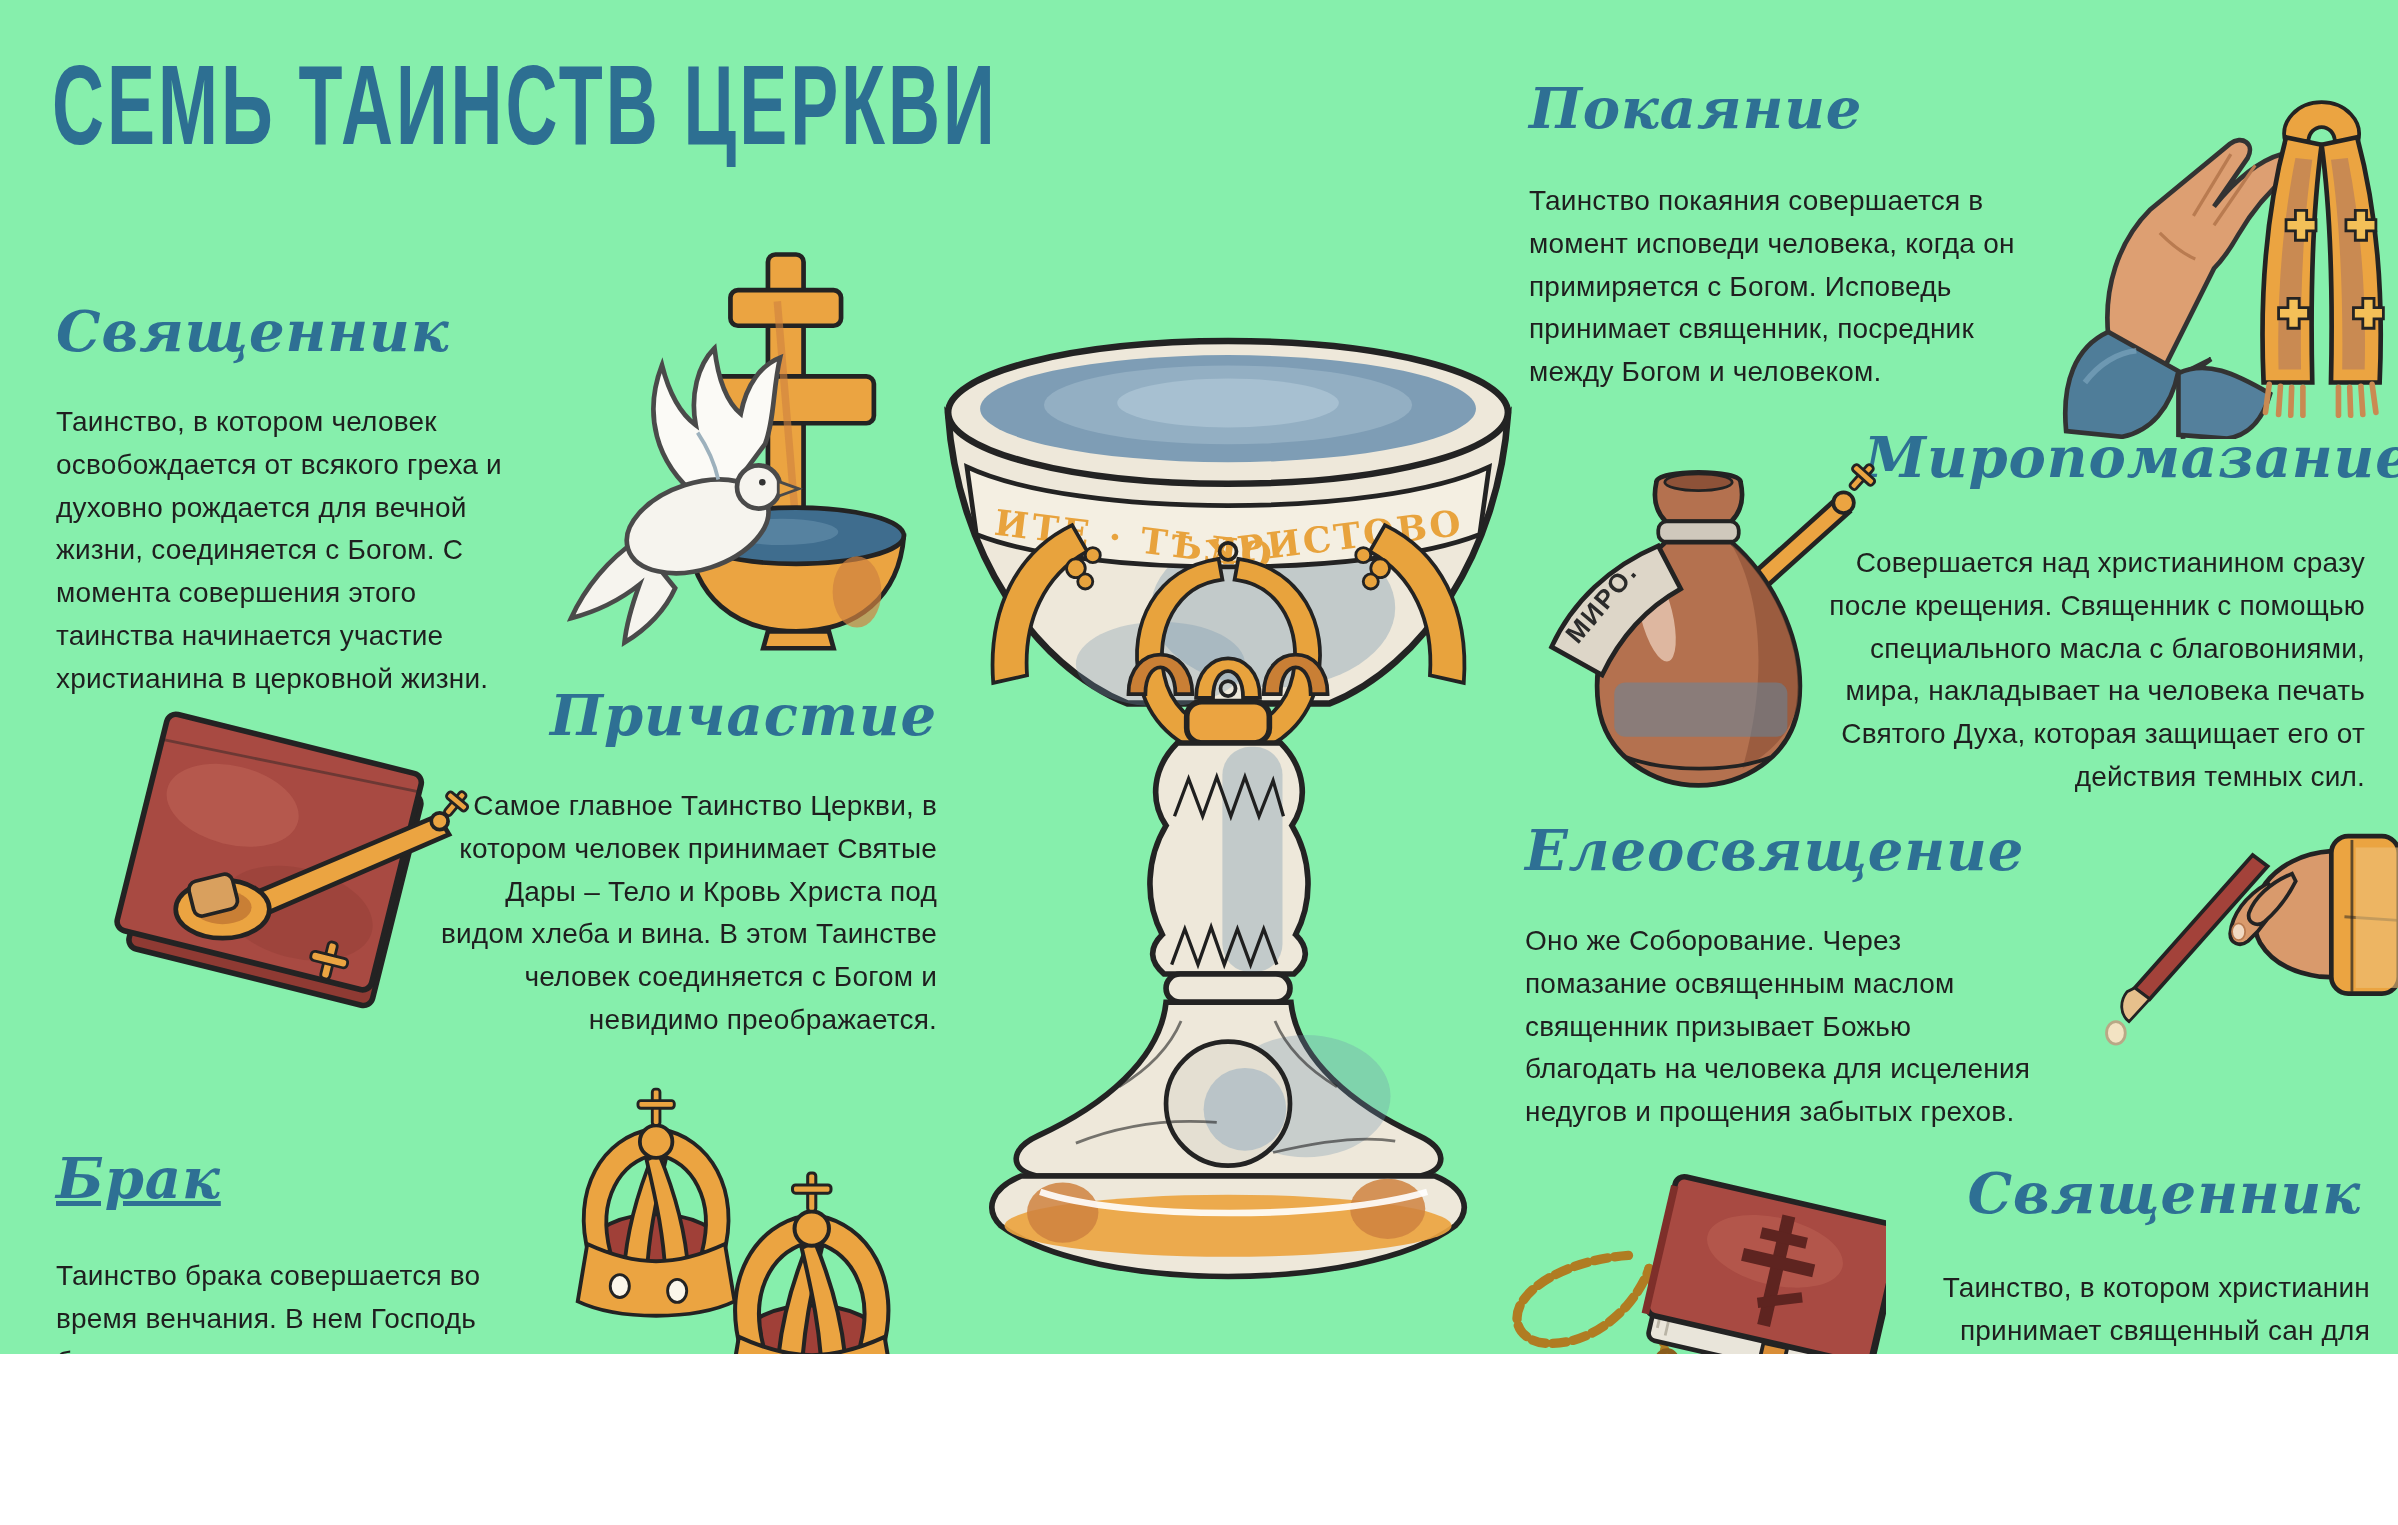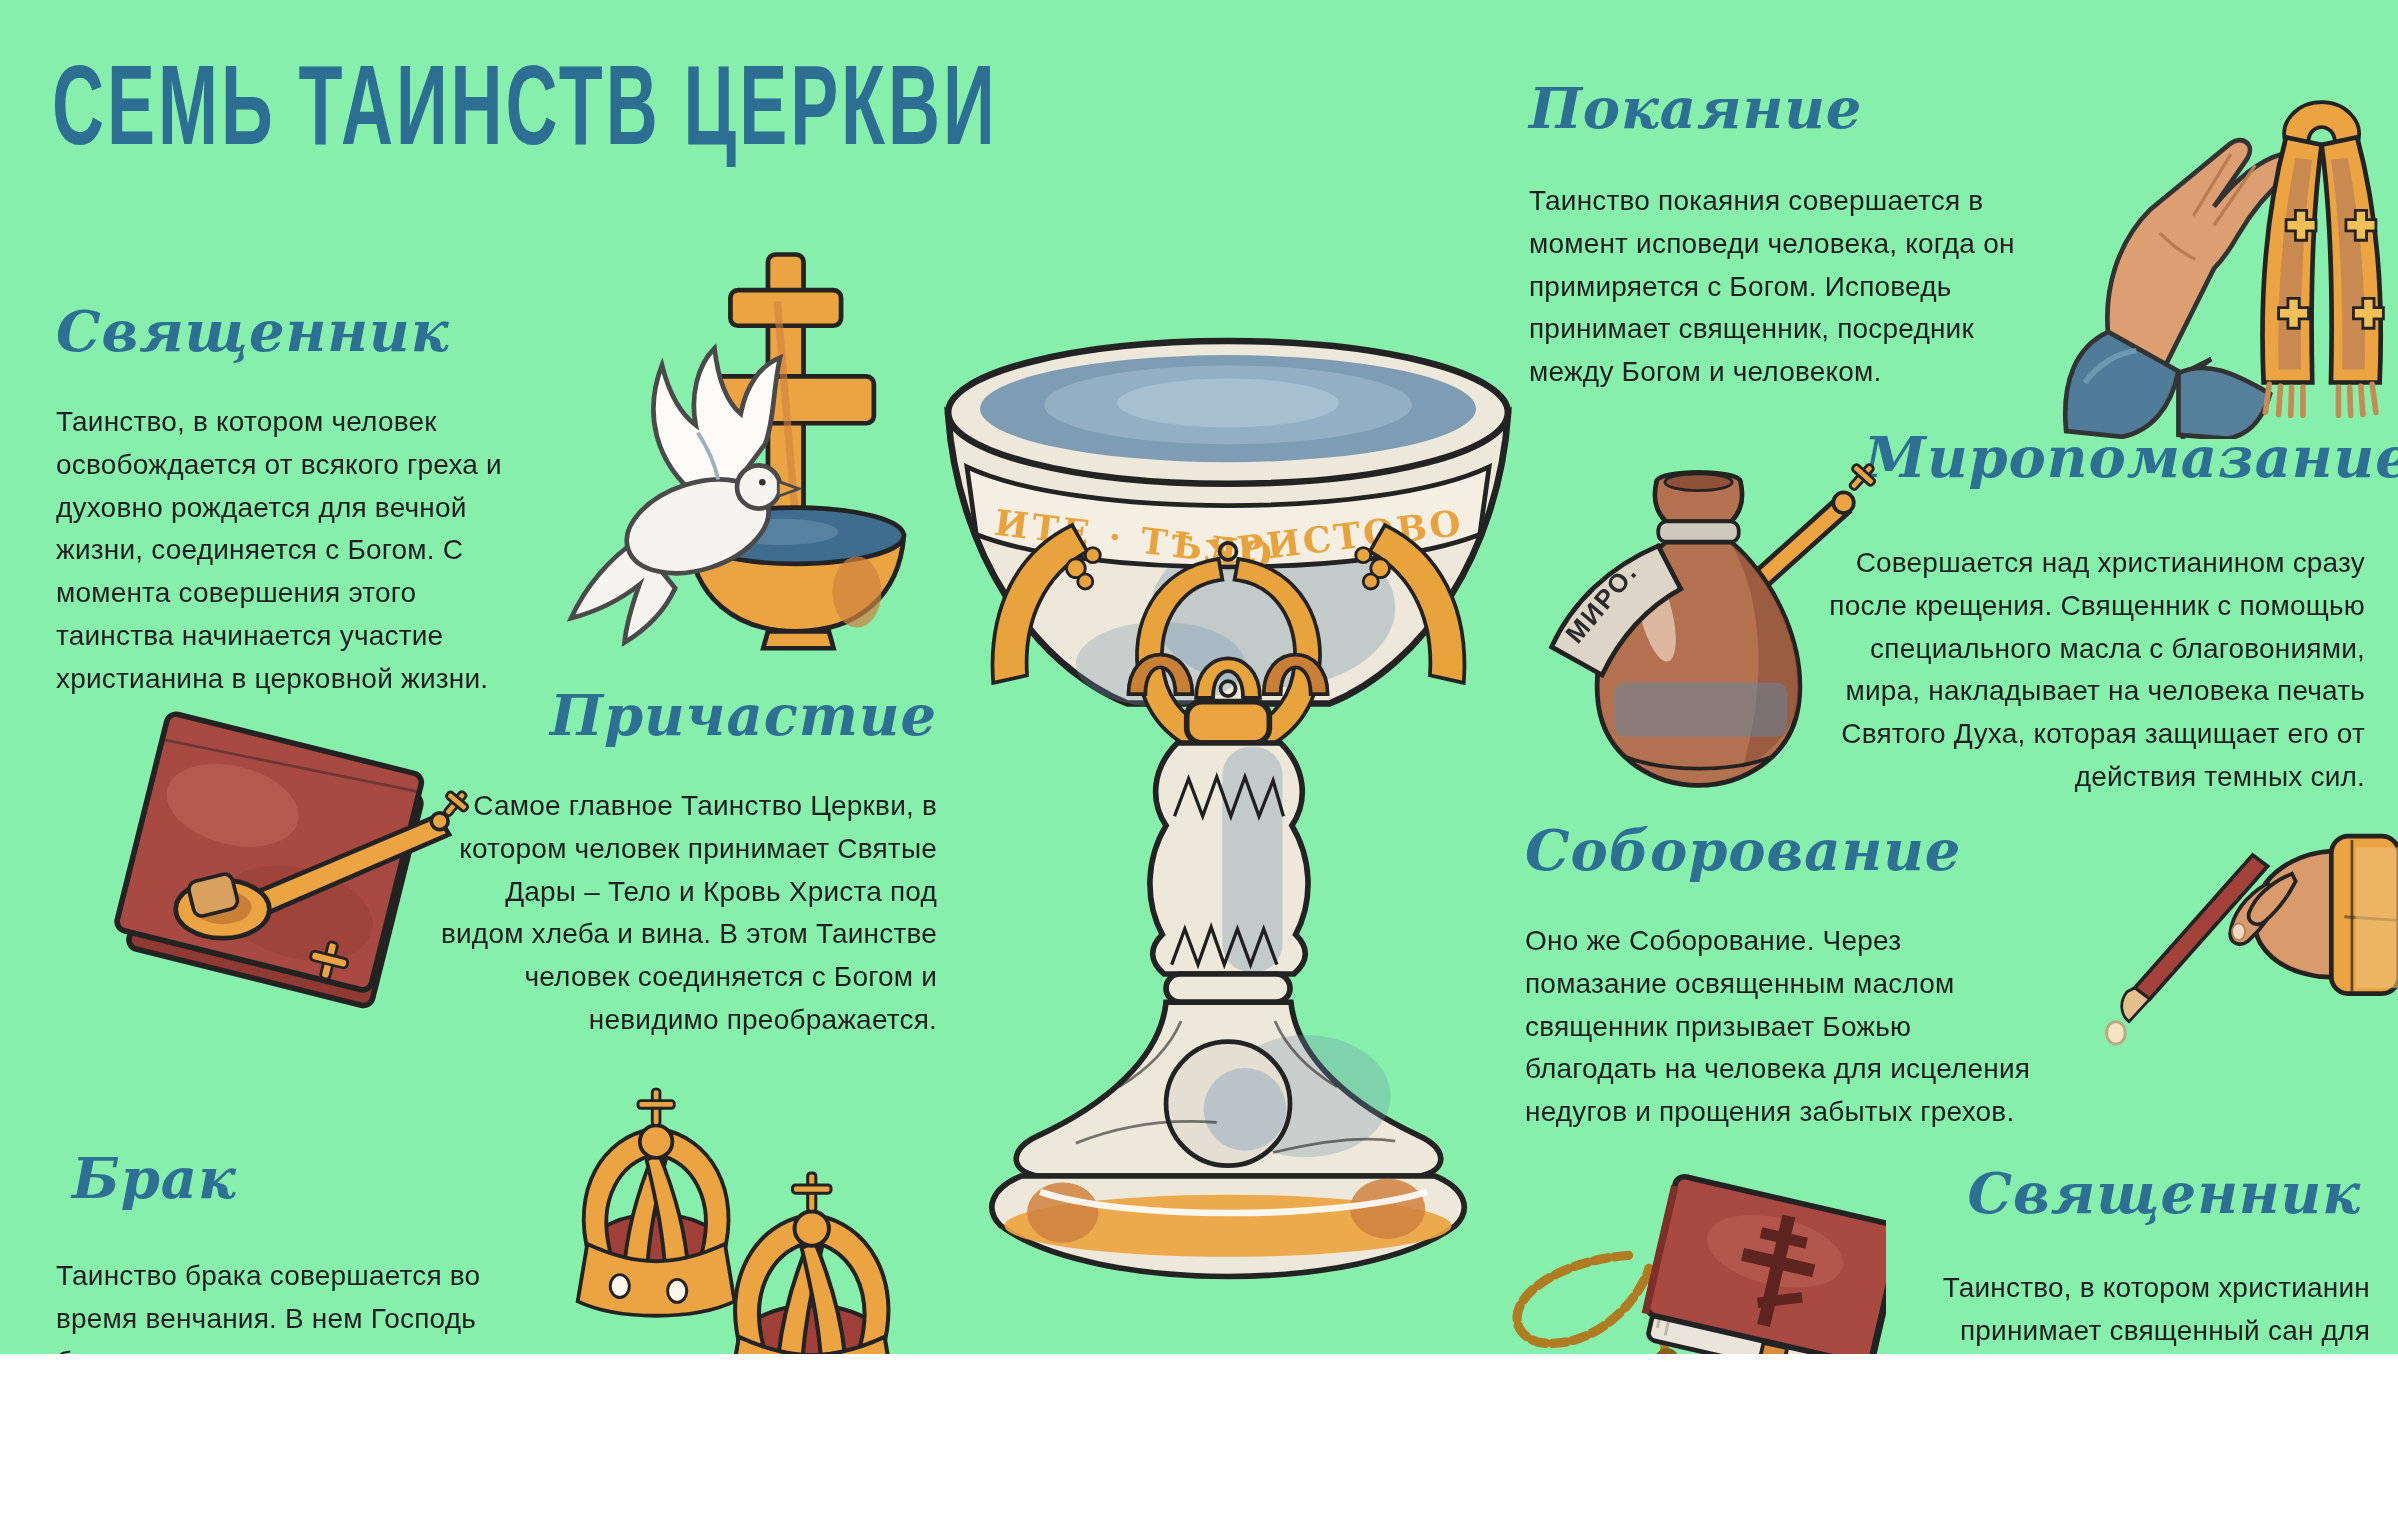--- a/index.html
+++ b/index.html
@@ -47,21 +47,21 @@
         <rect x="-4" y="-16" width="8" height="30" rx="3" fill="#eba441" stroke="#232323" stroke-width="3"></rect>
         <rect x="-13" y="-8" width="26" height="8" rx="3" fill="#eba441" stroke="#232323" stroke-width="3"></rect>
       </g>
       <ellipse cx="152" cy="216" rx="50" ry="31" fill="#eba441" stroke="#232323" stroke-width="5"></ellipse>
       <ellipse cx="152" cy="214" rx="31" ry="18" fill="#c97f35"></ellipse>
       <rect x="118" y="182" width="48" height="38" rx="9" transform="rotate(-14 142 201)" fill="#d9a05e" stroke="#232323" stroke-width="4"></rect>
     </g>
   </svg>
 
   <section>
-    <div class="abs script-heading" style="left:72px;top:1145px;">Брак</div>
+    <div class="abs script-heading" style="left:56px;top:1145px;text-decoration:underline;">Брак</div>
     <div class="abs body-text" style="left:56px;top:1255px;width:506px;">Таинство брака совершается во время венчания. В нем Господь благословляет мужа и жену стать единым целым, хранить верность друг другу и воспитывать детей по-христиански.</div>
   </section>
 
   <svg class="abs" style="left:557px;top:245px;" width="375" height="408" viewBox="0 0 400 435">
     <g>
       <rect x="225" y="10" width="38" height="330" rx="8" fill="#eba441" stroke="#232323" stroke-width="5"></rect>
       <rect x="185" y="48" width="118" height="38" rx="8" fill="#eba441" stroke="#232323" stroke-width="5"></rect>
       <rect x="150" y="140" width="188" height="50" rx="8" fill="#eba441" stroke="#232323" stroke-width="5"></rect>
       <path d="M235,60 L255,300" stroke="#cf8240" stroke-width="8" opacity="0.6" fill="none"></path>
     </g>
@@ -238,21 +238,21 @@
       <path d="M230,100 C262,154 270,242 242,340 C280,320 298,292 301,268 C307,212 278,142 230,100 Z" fill="#8e5238" opacity="0.65"></path>
       <ellipse cx="150" cy="175" rx="17" ry="52" transform="rotate(-14 150 175)" fill="#e8c9b4" opacity="0.8"></ellipse>
       <rect x="105" y="248" width="185" height="58" rx="12" fill="#5f87a3" opacity="0.5"></rect>
       <path d="M118,328 C160,344 232,344 272,328" stroke="#232323" stroke-width="4" fill="none"></path>
       <path d="M152,102 C100,124 60,162 38,210 L92,240 C112,198 140,168 176,148 Z" fill="#ddd6c8" stroke="#232323" stroke-width="5"></path>
       <text transform="translate(66,208) rotate(-50)" font-family="Liberation Sans, sans-serif" font-size="28" font-weight="bold" fill="#2b2b2b" letter-spacing="2">МИРО.</text>
     </g>
   </svg>
 
   <section>
-    <div class="abs script-heading" style="left:1525px;top:817px;">Соборование</div>
+    <div class="abs script-heading" style="left:1525px;top:817px;">Елеосвящение</div>
     <div class="abs body-text" style="left:1525px;top:920px;width:511px;">Оно же Соборование. Через помазание освященным маслом священник призывает Божью благодать на человека для исцеления недугов и прощения забытых грехов.</div>
   </section>
 
   <svg class="abs" style="left:2022px;top:795px;" width="377" height="281" viewBox="0 0 402 300">
     <g>
       <polygon points="246,64 262,76 136,218 120,206" fill="#a3423a" stroke="#232323" stroke-width="4"></polygon>
       <path d="M120,206 L136,218 L114,242 C104,234 104,220 112,210 Z" fill="#e6c08c" stroke="#232323" stroke-width="3"></path>
       <ellipse cx="100" cy="254" rx="10" ry="12" fill="#f3e3c3" stroke="#b9a886" stroke-width="3"></ellipse>
     </g>
     <g>

